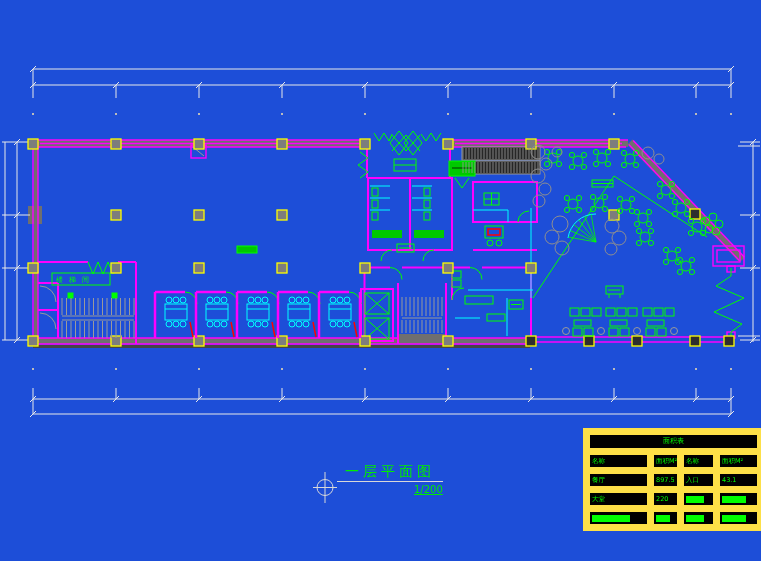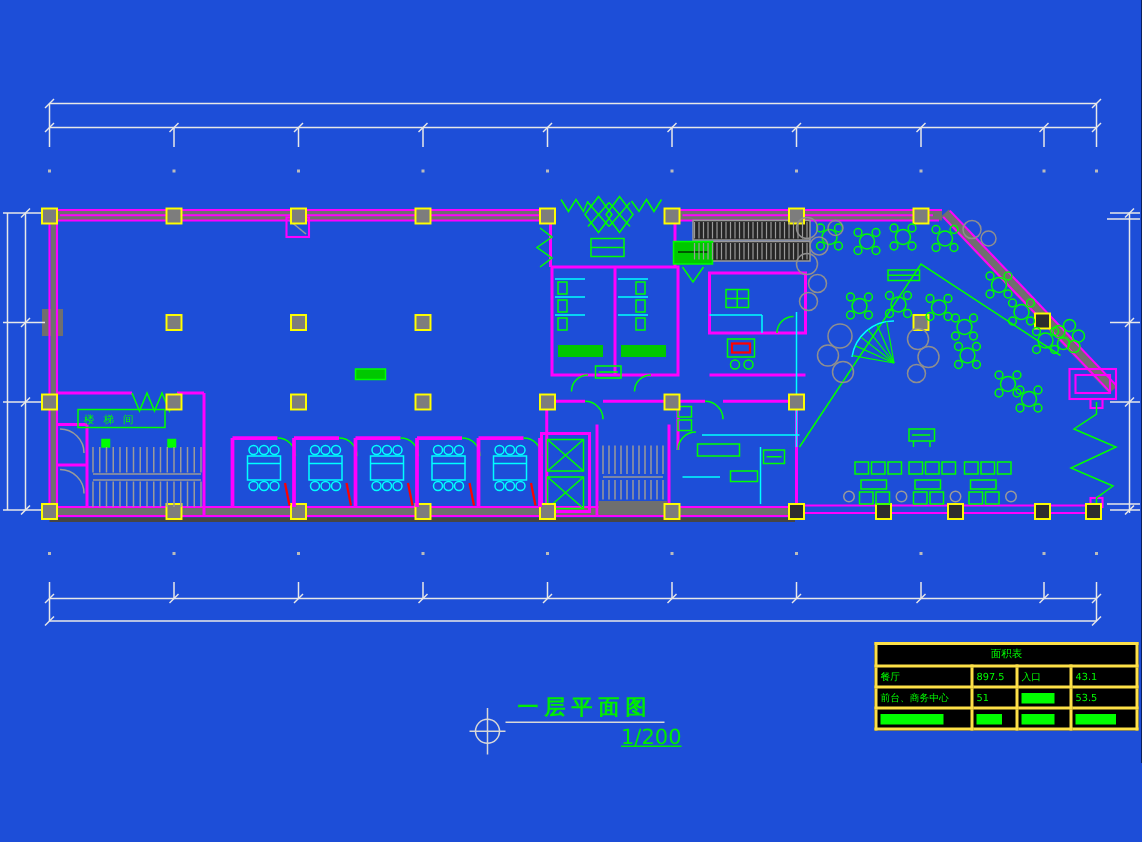--- a/index.html
+++ b/index.html
@@ -1,24 +1,24 @@
 <!DOCTYPE html>
 <html><head>
 <meta charset="utf-8">
 <style>
   html,body{margin:0;padding:0;background:#000;}
   .canvas{position:relative;width:761px;height:561px;background:#1d4ed8;overflow:hidden;
           font-family:"DejaVu Sans",sans-serif;}
   .canvas svg{position:absolute;left:0;top:0;}
   .plan-title{position:absolute;left:345px;top:463px;color:#00ee00;font-size:14px;
-              font-weight:bold;letter-spacing:4px;white-space:nowrap;}
-  .plan-scale{position:absolute;left:414px;top:484px;color:#00ee00;font-size:14px;text-decoration:underline;}
+              font-weight:normal;letter-spacing:4px;white-space:nowrap;}
+  .plan-scale{position:absolute;left:414px;top:484px;color:#00ee00;font-size:10px;text-decoration:underline;}
   #area-table{position:absolute;left:583px;top:428px;width:174px;border-collapse:collapse;
               table-layout:fixed;background:#000;border:1px solid #00cc00;}
-  #area-table td{border:2px solid #fde047;color:#00ff00;font-size:6.5px;line-height:1;
+  #area-table td{border:7px solid #fde047;color:#00ff00;font-size:6.5px;line-height:1;
                  height:12px;padding:0 2px;overflow:hidden;white-space:nowrap;}
   #area-table tr.t-title td{text-align:center;font-size:7px;height:13px;}
   .blk{display:block;width:72%;height:7px;background:#00ff00;}
 </style>
 </head>
 <body>
 
 <div class="canvas">
 
 <svg id="plan-svg" width="761" height="561" viewBox="0 0 761 561">
@@ -611,35 +611,43 @@
   <colgroup>
     <col style="width:64px">
         <col style="width:30px">
         <col style="width:36px">
         <col style="width:44px">
   </colgroup>
   <thead>
     <tr class="t-title">
       <td id="tbl-title" colspan="4">面积表</td>
     </tr>
+    <tr id="tbl-head">
+          <td>名称</td>
+          <td>面积M²</td>
+          <td>名称</td>
+          <td>面积M²</td>
+        </tr>
   </thead>
   <tbody id="tbl-body">
         <tr>
           <td>餐厅</td>
           <td>897.5</td>
           <td>入口</td>
           <td>43.1</td>
         </tr>
         <tr>
-          <td>前台、商务中心</td>
-          <td>51</td>
+          <td>大堂</td>
+          <td>220</td>
           <td>
             <span class="blk"></span>
           </td>
-          <td>53.5</td>
+          <td>
+            <span class="blk"></span>
+          </td>
         </tr>
         <tr>
           <td>
             <span class="blk"></span>
           </td>
           <td>
             <span class="blk"></span>
           </td>
           <td>
             <span class="blk"></span>

